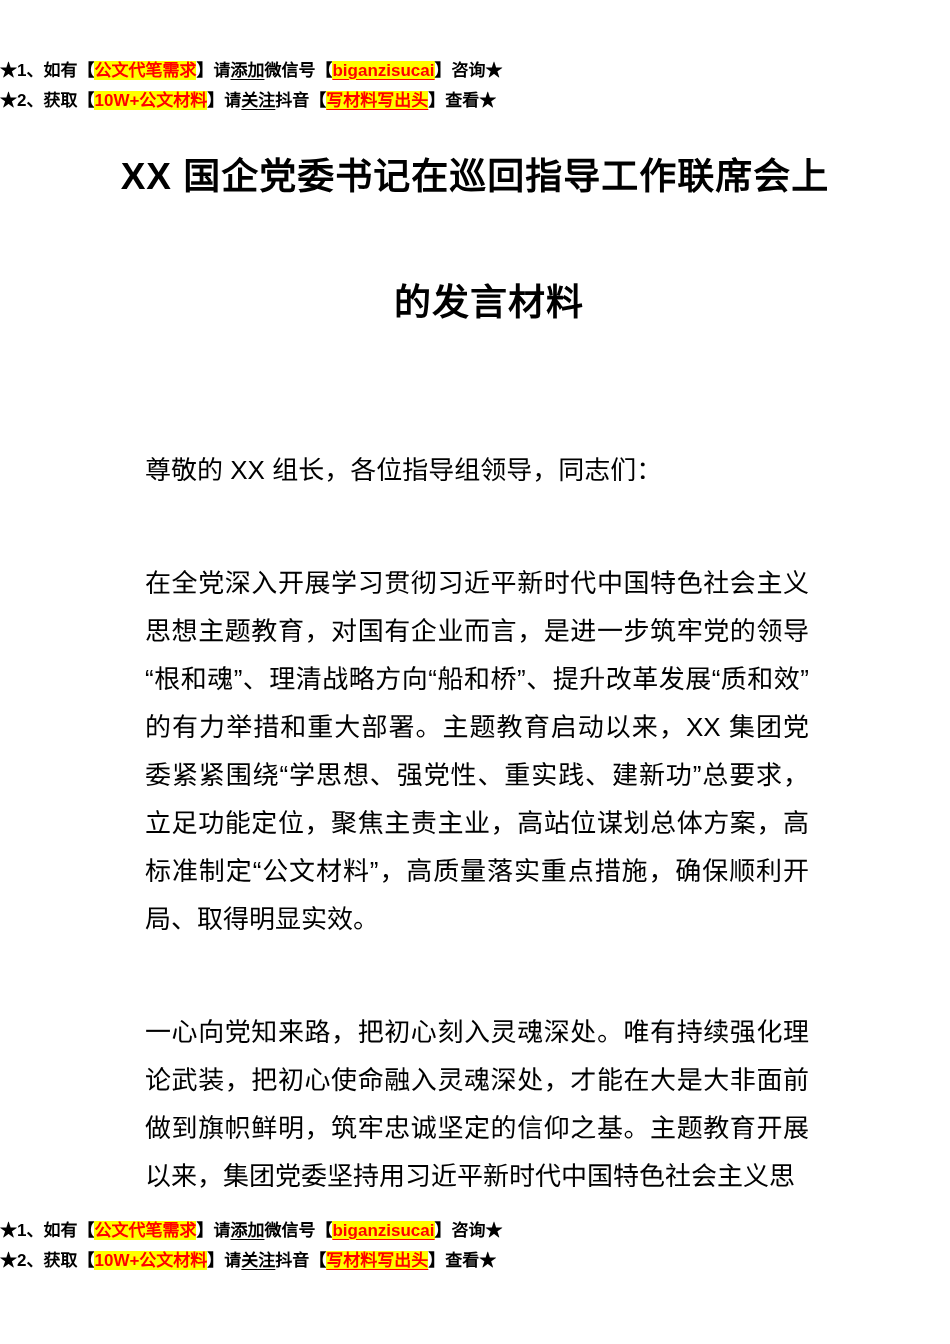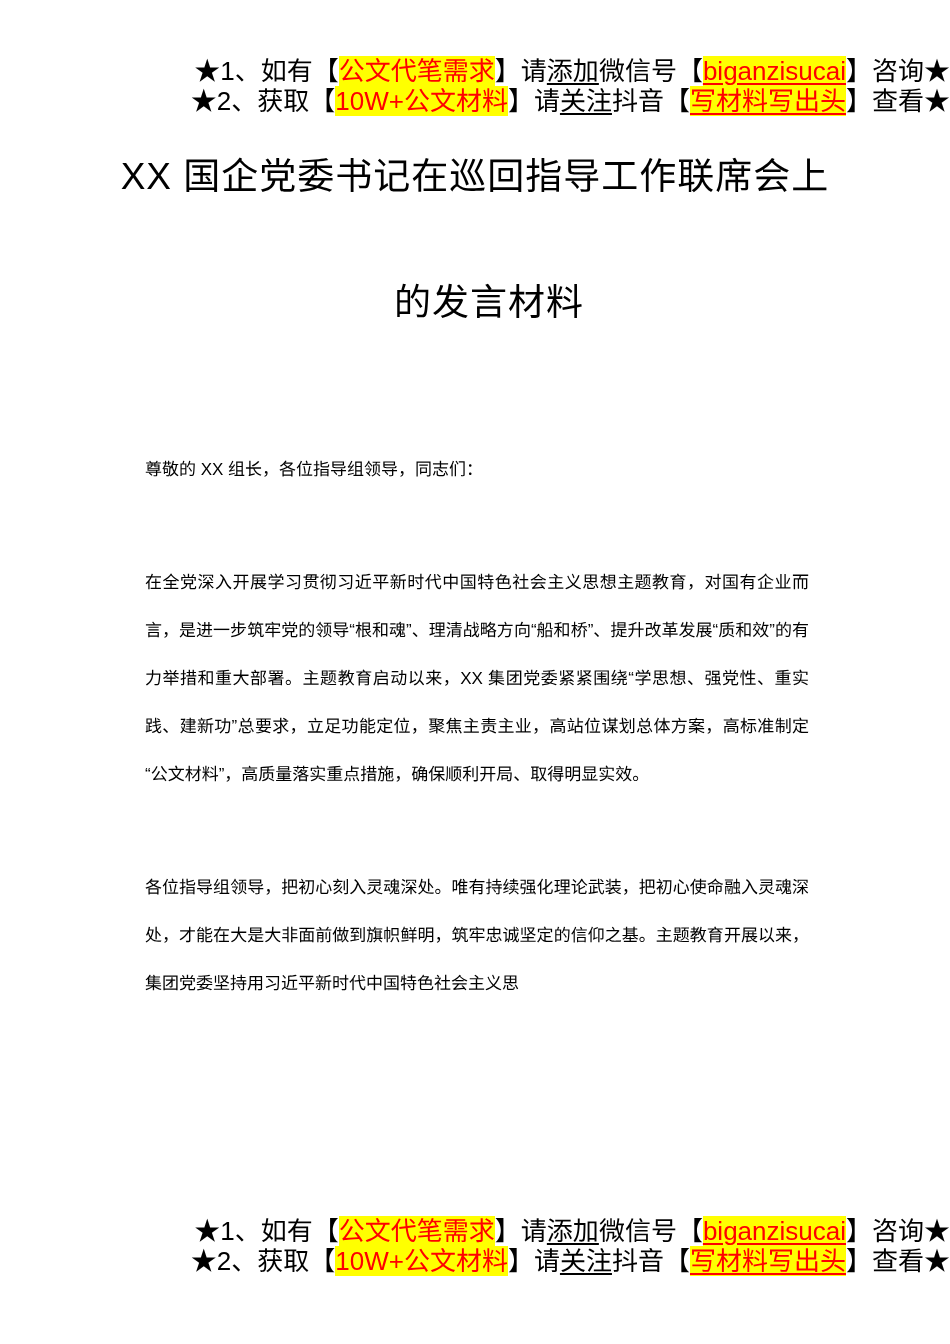--- a/index.html
+++ b/index.html
@@ -14,23 +14,23 @@
     background: #ffffff;
     overflow: hidden;
     font-family: "Liberation Sans", sans-serif;
     color: #000000;
   }
   
   .promo {
     position: absolute;
     left: 0;
     right: 0;
-    text-align: right;
-    font-size: 26px;
-    font-weight: normal;
+    text-align: left;
+    font-size: 17px;
+    font-weight: bold;
     line-height: 30px;
     color: #000000;
     white-space: nowrap;
   }
   .promo-top { top: 56px; }
   .promo-bottom { top: 1216px; }
   .hl {
     background: #ffff00;
     color: #ff0000;
   }
@@ -39,32 +39,32 @@
     text-underline-offset: 3px;
   }
   
   .title {
     position: absolute;
     top: 146px;
     left: 0;
     right: 0;
     text-align: center;
     font-size: 37px;
-    font-weight: 400;
+    font-weight: 700;
     letter-spacing: 1px;
     color: #000000;
   }
   .title-line-2 { margin-top: 72px; padding-left: 28px; }
   
   .bodytext {
     position: absolute;
     top: 446px;
     left: 145px;
     width: 664px;
-    font-size: 17px;
+    font-size: 26px;
     line-height: 48px;
     text-align: justify;
     color: #000000;
   }
   .bodytext p { margin: 0 0 65px 0; }
 </style>
 </head>
 <body>
 
 <div class="page">
@@ -79,21 +79,21 @@
   </div>
 
   <div class="title">
     <div class="title-line">XX 国企党委书记在巡回指导工作联席会上</div>
     <div class="title-line title-line-2">的发言材料</div>
   </div>
 
   <div class="bodytext">
     <p>尊敬的 XX 组长，各位指导组领导，同志们：</p>
     <p>在全党深入开展学习贯彻习近平新时代中国特色社会主义思想主题教育，对国有企业而言，是进一步筑牢党的领导“根和魂”、理清战略方向“船和桥”、提升改革发展“质和效”的有力举措和重大部署。主题教育启动以来，XX 集团党委紧紧围绕“学思想、强党性、重实践、建新功”总要求，立足功能定位，聚焦主责主业，高站位谋划总体方案，高标准制定“公文材料”，高质量落实重点措施，确保顺利开局、取得明显实效。</p>
-    <p>各位指导组领导，把初心刻入灵魂深处。唯有持续强化理论武装，把初心使命融入灵魂深处，才能在大是大非面前做到旗帜鲜明，筑牢忠诚坚定的信仰之基。主题教育开展以来，集团党委坚持用习近平新时代中国特色社会主义思</p>
+    <p>一心向党知来路，把初心刻入灵魂深处。唯有持续强化理论武装，把初心使命融入灵魂深处，才能在大是大非面前做到旗帜鲜明，筑牢忠诚坚定的信仰之基。主题教育开展以来，集团党委坚持用习近平新时代中国特色社会主义思</p>
   </div>
 
   <div class="promo promo-bottom">
     <div class="promo-line">
       <span>★1、如有【</span><span class="hl">公文代笔需求</span><span>】请</span><span class="u">添加</span><span>微信号【</span><span class="hl u">biganzisucai</span><span>】咨询★</span>
     </div>
     <div class="promo-line">
       <span>★2、获取【</span><span class="hl">10W+公文材料</span><span>】请</span><span class="u">关注</span><span>抖音【</span><span class="hl u">写材料写出头</span><span>】查看★</span>
     </div>
   </div>

